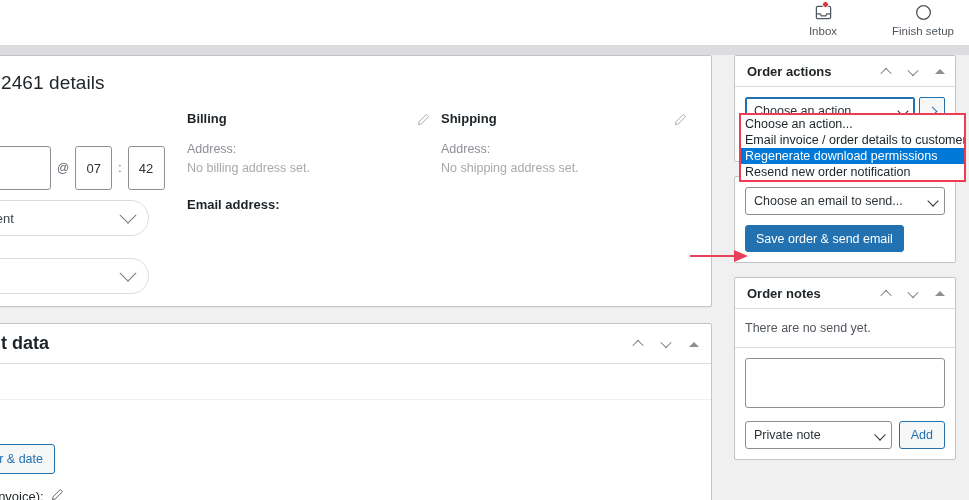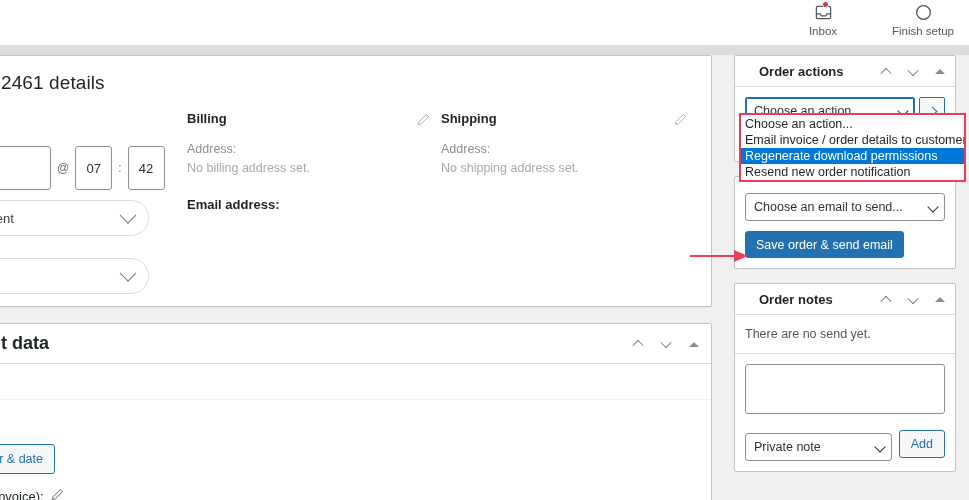--- a/index.html
+++ b/index.html
@@ -157,21 +157,21 @@
 
   
   .side-col { position: absolute; left: 734px; top: 55px; width: 222px; }
 
   .box {
     background: #fff; border: 1px solid #c3c4c7; border-radius: 2px;
     margin-bottom: 14px; position: relative;
   }
   .box-head {
     position: relative; height: 31px; border-bottom: 1px solid #dcdcde;
-    display: flex; align-items: center; padding: 0 24px;
+    display: flex; align-items: center; padding: 0 12px;
   }
   .box-title { font-size: 13px; font-weight: bold; color: #1d2327; }
   .box-ctrls {
     position: absolute; right: 6px; top: 0; height: 31px;
     display: flex; align-items: center; gap: 9px;
   }
   .box-body { padding: 10px; }
 
   
   .action-row { display: flex; gap: 4px; align-items: stretch; }
@@ -214,21 +214,21 @@
     white-space: nowrap; cursor: pointer; overflow: hidden;
   }
   .dd-opt.selected { background: #0078d7; color: #ffffff; }
 
   
   .plain-select {
     position: relative; width: 100%; height: 28px;
     border: 1px solid #8c8f94; border-radius: 3px; background: #fff;
     display: flex; align-items: center; padding: 0 24px 0 8px;
     font-size: 12.5px; color: #2c3338; cursor: pointer;
-    white-space: nowrap; overflow: hidden; margin-top: 6px;
+    white-space: nowrap; overflow: hidden;
   }
   .plain-select .sel-chev {
     position: absolute; right: 7px; top: 9px;
     width: 8px; height: 8px;
     border-right: 1.5px solid #2c3338; border-bottom: 1.5px solid #2c3338;
     transform: rotate(45deg);
   }
   .primary-btn {
     margin-top: 10px; display: inline-flex; align-items: center;
     height: 27px; padding: 0 10px;

